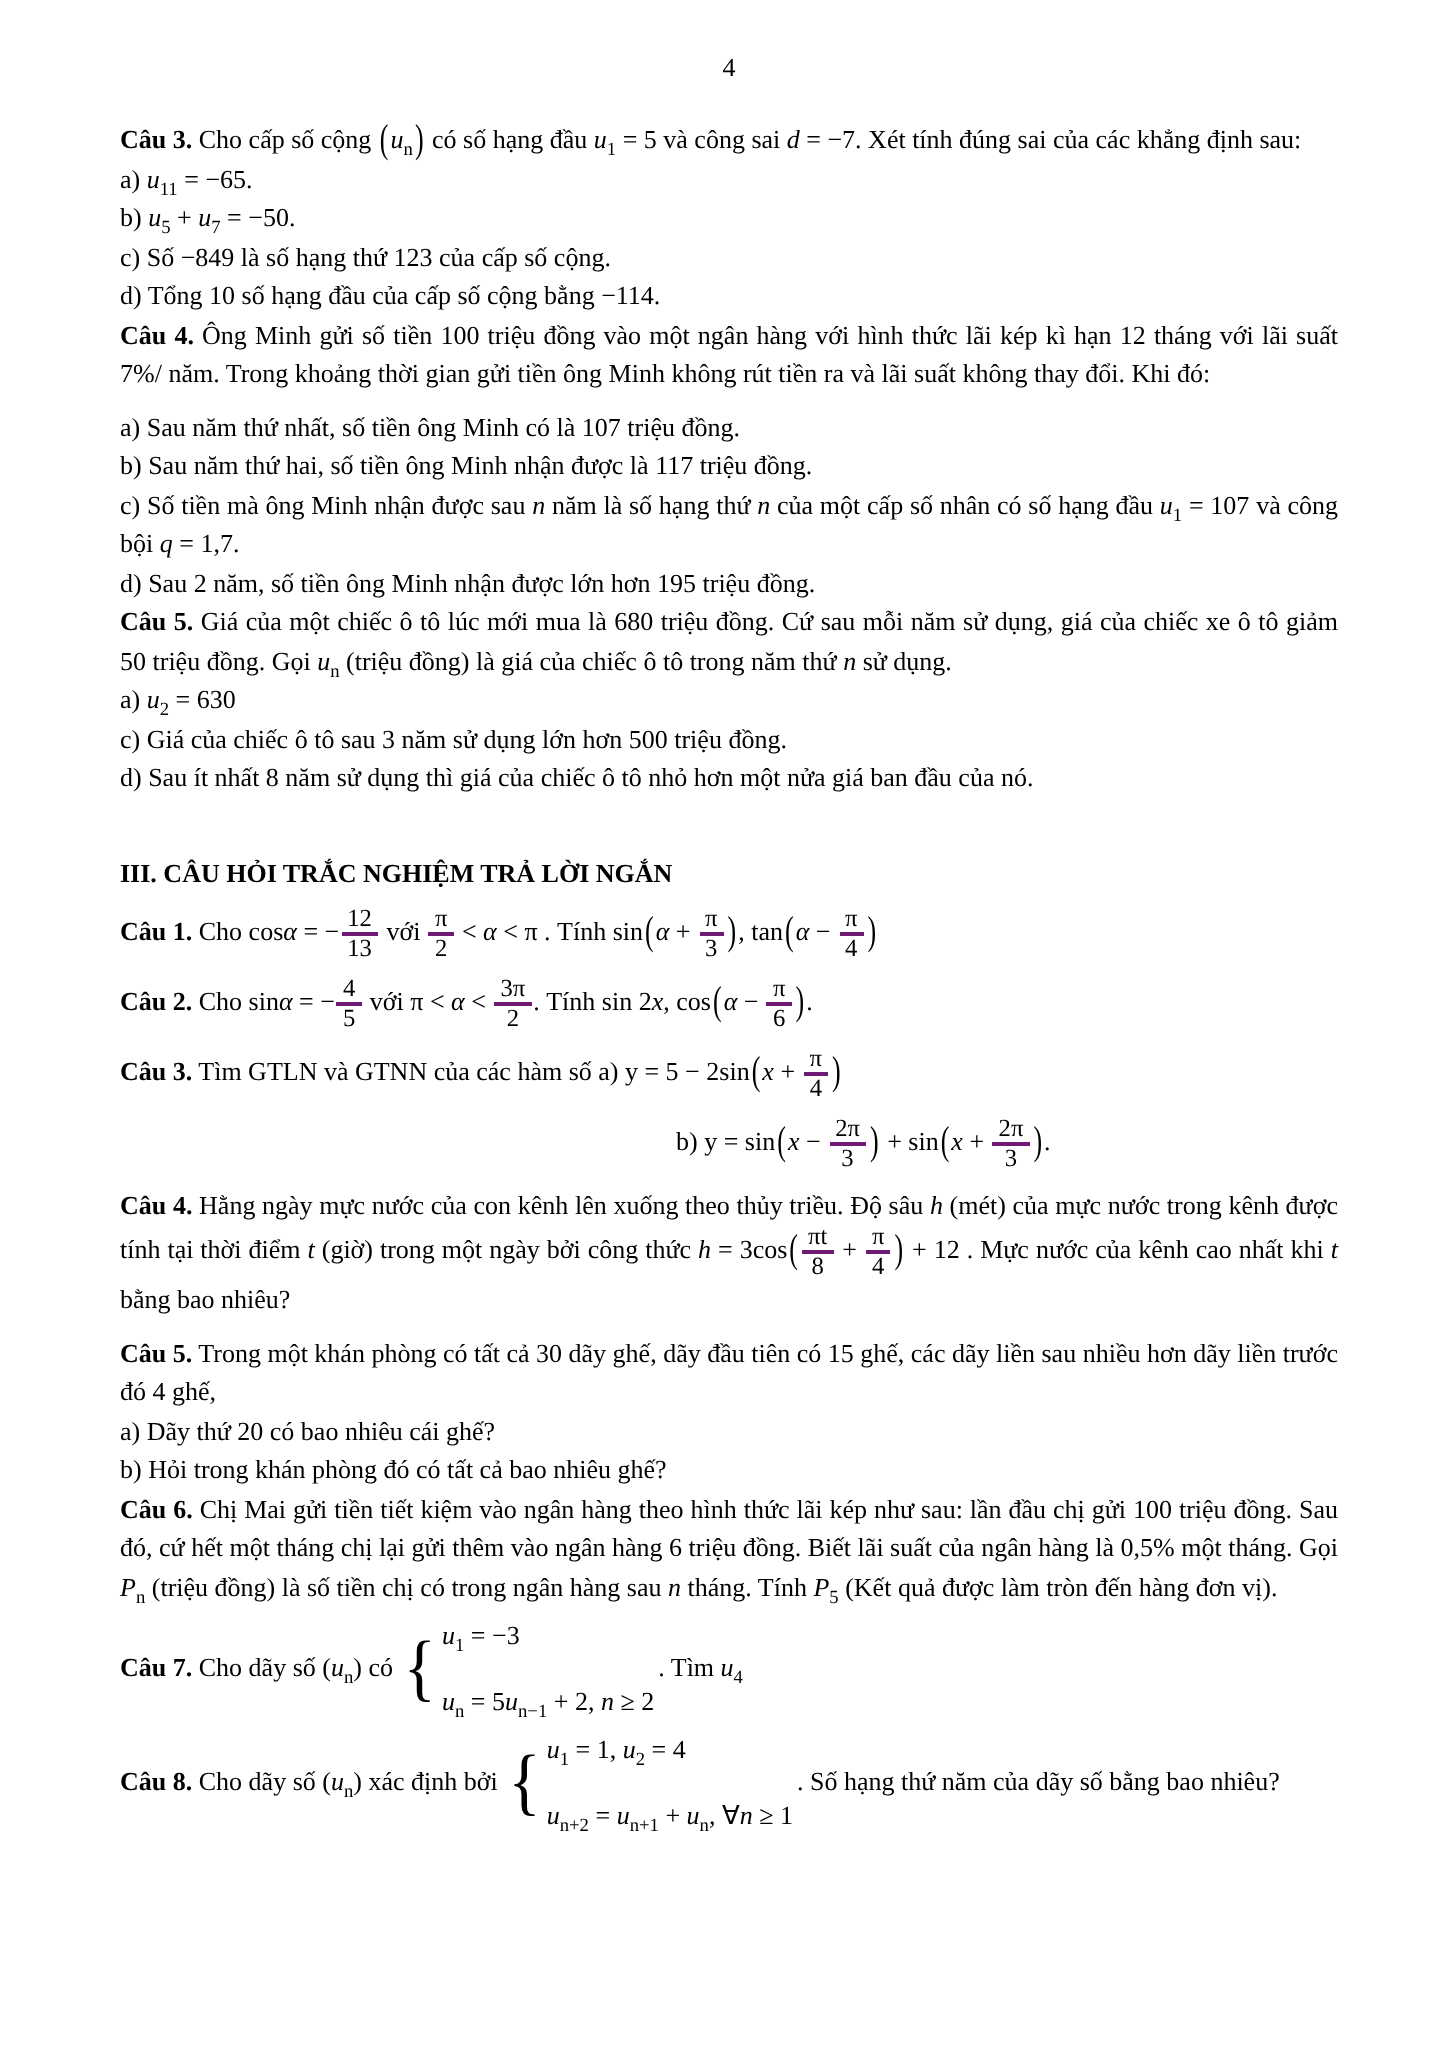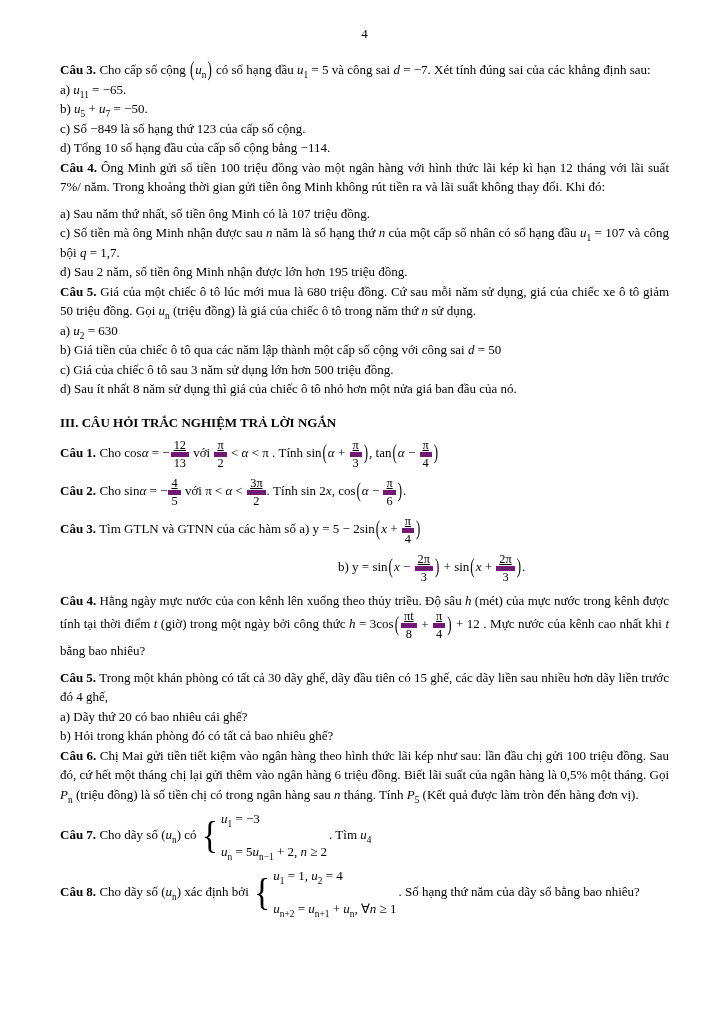--- a/index.html
+++ b/index.html
@@ -14,50 +14,50 @@
   .page { padding: 26px 56px 0 60px; }
   .page-number { text-align: center; margin-bottom: 18px; }
   .para { line-height: 1.5; text-align: justify; margin: 0; }
   .bd { font-weight: bold; }
   .v { font-style: italic; }
   sub { font-size: 0.72em; line-height: 0; }
   .frac {
     display: inline-block; vertical-align: middle; text-align: center;
     line-height: 1.05; margin: 0 1px; font-size: 0.95em;
   }
-  .frac .num { display: block; padding: 0 3px; border-bottom: 5px solid #701a75; text-decoration: underline; }
+  .frac .num { display: block; padding: 0 3px; border-bottom: 2px solid #701a75; }
   .frac .den { display: block; padding: 0 3px; }
   .bp { display: inline-block; transform: scaleY(1.55); transform-origin: 50% 52%; padding: 0 1px; }
   .cases { display: inline-flex; align-items: center; vertical-align: middle; margin: 0 2px; }
   .cases .brace { font-size: 2.6em; font-weight: 400; transform: scaleY(1.1); margin-right: 3px; line-height: 1; }
   .cases .rows { display: inline-flex; flex-direction: column; text-align: left; row-gap: 2px; gap: 16px; }
   .cases .row { display: block; line-height: 1.3; }
-  .heading { margin-top: 14px; margin-bottom: 7px; }
+  .heading { margin-top: 28px; margin-bottom: 7px; }
   .math { margin-top: 7px; margin-bottom: 7px; }
   .mt6 { margin-top: 7px; }
   .indent-b { margin-left: 278px; text-align: left; margin-top: 5px; }
 </style>
 </head>
 <body>
 
 <div class="page">
   <div class="page-number">4</div>
   <div>
       <div class="para"><span class="bd">Câu 3.</span><span> Cho cấp số cộng </span><span><span class="bp">(</span><span><span class="v">u</span><sub>n</sub></span><span class="bp">)</span></span><span> có số hạng đầu </span><span><span class="v">u</span><sub>1</sub></span><span> = 5 và công sai </span><span><span class="v">d</span></span><span> = −7. Xét tính đúng sai của các khẳng định sau:</span></div>
       <div class="para"><span>a) </span><span><span class="v">u</span><sub>11</sub></span><span> = −65.</span></div>
       <div class="para"><span>b) </span><span><span class="v">u</span><sub>5</sub></span><span> + </span><span><span class="v">u</span><sub>7</sub></span><span> = −50.</span></div>
       <div class="para"><span>c) Số −849 là số hạng thứ 123 của cấp số cộng.</span></div>
       <div class="para"><span>d) Tổng 10 số hạng đầu của cấp số cộng bằng −114.</span></div>
       <div class="para"><span class="bd">Câu 4.</span><span> Ông Minh gửi số tiền 100 triệu đồng vào một ngân hàng với hình thức lãi kép kì hạn 12 tháng với lãi suất 7%/ năm. Trong khoảng thời gian gửi tiền ông Minh không rút tiền ra và lãi suất không thay đổi. Khi đó:</span></div>
       <div class="para mt6"><span>a) Sau năm thứ nhất, số tiền ông Minh có là 107 triệu đồng.</span></div>
+      <div class="para"><span>b) Sau năm thứ hai, số tiền ông Minh nhận được là 117 triệu đồng.</span></div>
       <div class="para"><span>c) Số tiền mà ông Minh nhận được sau </span><span><span class="v">n</span></span><span> năm là số hạng thứ </span><span><span class="v">n</span></span><span> của một cấp số nhân có số hạng đầu </span><span><span class="v">u</span><sub>1</sub></span><span> = 107 và công bội </span><span><span class="v">q</span></span><span> = 1,7.</span></div>
       <div class="para"><span>d) Sau 2 năm, số tiền ông Minh nhận được lớn hơn 195 triệu đồng.</span></div>
       <div class="para"><span class="bd">Câu 5.</span><span> Giá của một chiếc ô tô lúc mới mua là 680 triệu đồng. Cứ sau mỗi năm sử dụng, giá của chiếc xe ô tô giảm 50 triệu đồng. Gọi </span><span><span class="v">u</span><sub>n</sub></span><span> (triệu đồng) là giá của chiếc ô tô trong năm thứ </span><span><span class="v">n</span></span><span> sử dụng.</span></div>
       <div class="para"><span>a) </span><span><span class="v">u</span><sub>2</sub></span><span> = 630</span></div>
-      <div class="para"><span>b) Giá tiền của chiếc ô tô qua các năm lập thành một cấp số cộng với công sai </span><span><span class="v">d</span></span><span> = 50</span></div>
       <div class="para"><span>c) Giá của chiếc ô tô sau 3 năm sử dụng lớn hơn 500 triệu đồng.</span></div>
       <div class="para"><span>d) Sau ít nhất 8 năm sử dụng thì giá của chiếc ô tô nhỏ hơn một nửa giá ban đầu của nó.</span></div>
       <div class="para heading"><span class="bd">III. CÂU HỎI TRẮC NGHIỆM TRẢ LỜI NGẮN</span></div>
       <div class="para math"><span class="bd">Câu 1.</span><span> Cho cos</span><span><span class="v">α</span></span><span> = −</span><span class="frac"><span class="num">12</span><span class="den">13</span></span><span> với </span><span class="frac"><span class="num">π</span><span class="den">2</span></span><span> &lt; </span><span><span class="v">α</span></span><span> &lt; π . Tính sin</span><span><span class="bp">(</span><span><span class="v">α</span></span><span> + </span><span class="frac"><span class="num">π</span><span class="den">3</span></span><span class="bp">)</span></span><span>,  tan</span><span><span class="bp">(</span><span><span class="v">α</span></span><span> − </span><span class="frac"><span class="num">π</span><span class="den">4</span></span><span class="bp">)</span></span></div>
       <div class="para math"><span class="bd">Câu 2.</span><span> Cho sin</span><span><span class="v">α</span></span><span> = −</span><span class="frac"><span class="num">4</span><span class="den">5</span></span><span> với π &lt; </span><span><span class="v">α</span></span><span> &lt; </span><span class="frac"><span class="num">3π</span><span class="den">2</span></span><span>. Tính sin 2</span><span><span class="v">x</span></span><span>, cos</span><span><span class="bp">(</span><span><span class="v">α</span></span><span> − </span><span class="frac"><span class="num">π</span><span class="den">6</span></span><span class="bp">)</span></span><span>.</span></div>
       <div class="para math"><span class="bd">Câu 3.</span><span> Tìm GTLN và GTNN của các hàm số  a)  y = 5 − 2sin</span><span><span class="bp">(</span><span><span class="v">x</span></span><span> + </span><span class="frac"><span class="num">π</span><span class="den">4</span></span><span class="bp">)</span></span></div>
       <div class="para indent-b math"><span>b)  y = sin</span><span><span class="bp">(</span><span><span class="v">x</span></span><span> − </span><span class="frac"><span class="num">2π</span><span class="den">3</span></span><span class="bp">)</span></span><span> + sin</span><span><span class="bp">(</span><span><span class="v">x</span></span><span> + </span><span class="frac"><span class="num">2π</span><span class="den">3</span></span><span class="bp">)</span></span><span>.</span></div>
       <div class="para math"><span class="bd">Câu 4.</span><span> Hằng ngày mực nước của con kênh lên xuống theo thủy triều. Độ sâu </span><span><span class="v">h</span></span><span> (mét) của mực nước trong kênh được tính tại thời điểm </span><span><span class="v">t</span></span><span> (giờ) trong một ngày bởi công thức </span><span><span class="v">h</span></span><span> = 3cos</span><span><span class="bp">(</span><span class="frac"><span class="num">πt</span><span class="den">8</span></span><span> + </span><span class="frac"><span class="num">π</span><span class="den">4</span></span><span class="bp">)</span></span><span> + 12 . Mực nước của kênh cao nhất khi </span><span><span class="v">t</span></span><span> bằng bao nhiêu?</span></div>
       <div class="para"><span class="bd">Câu 5.</span><span> Trong một khán phòng có tất cả 30 dãy ghế, dãy đầu tiên có 15 ghế, các dãy liền sau nhiều hơn dãy liền trước đó 4 ghế,</span></div>
       <div class="para"><span>a) Dãy thứ 20 có bao nhiêu cái ghế?</span></div>

